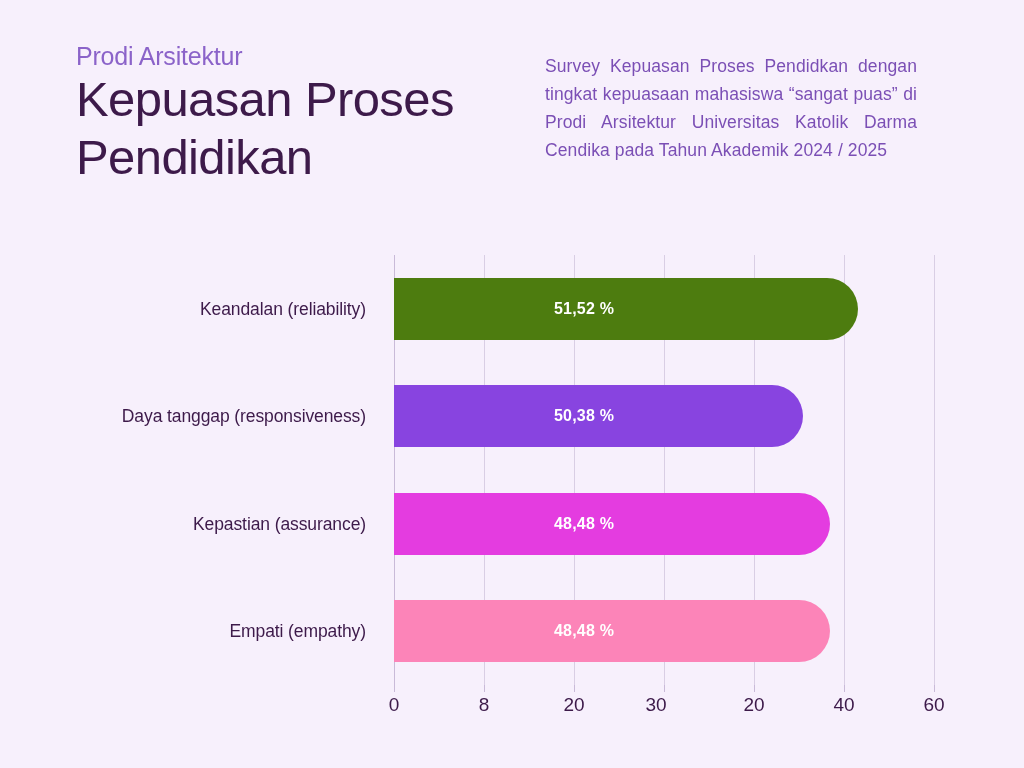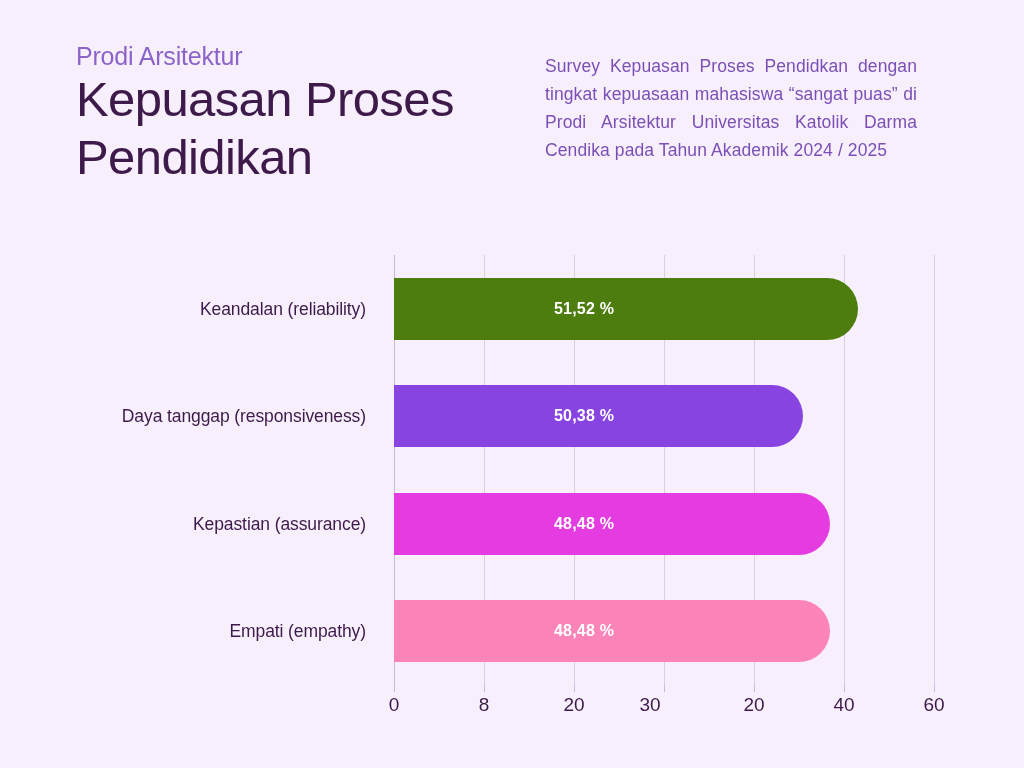--- a/index.html
+++ b/index.html
@@ -223,21 +223,21 @@
   </div>
 
   <div id="x-axis">
       <div class="x-tick-mark" style="left: 0px;"></div>
       <div class="x-tick-label" style="left: 0px;">0</div>
       <div class="x-tick-mark" style="left: 90px;"></div>
       <div class="x-tick-label" style="left: 90px;">8</div>
       <div class="x-tick-mark" style="left: 180px;"></div>
       <div class="x-tick-label" style="left: 180px;">20</div>
       <div class="x-tick-mark" style="left: 270px;"></div>
-      <div class="x-tick-label" style="left: 256px;">30</div>
+      <div class="x-tick-label" style="left: 262px;">30</div>
       <div class="x-tick-mark" style="left: 360px;"></div>
       <div class="x-tick-label" style="left: 360px;">20</div>
       <div class="x-tick-mark" style="left: 450px;"></div>
       <div class="x-tick-label" style="left: 450px;">40</div>
       <div class="x-tick-mark" style="left: 540px;"></div>
       <div class="x-tick-label" style="left: 540px; text-align: right;">60</div>
     </div>
 
 </div>
 

